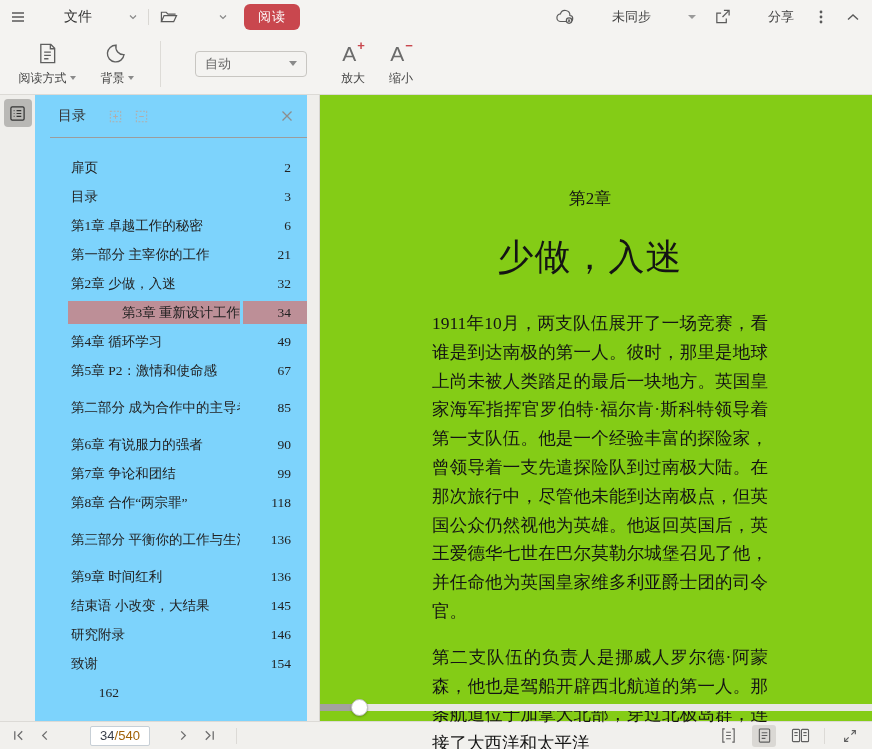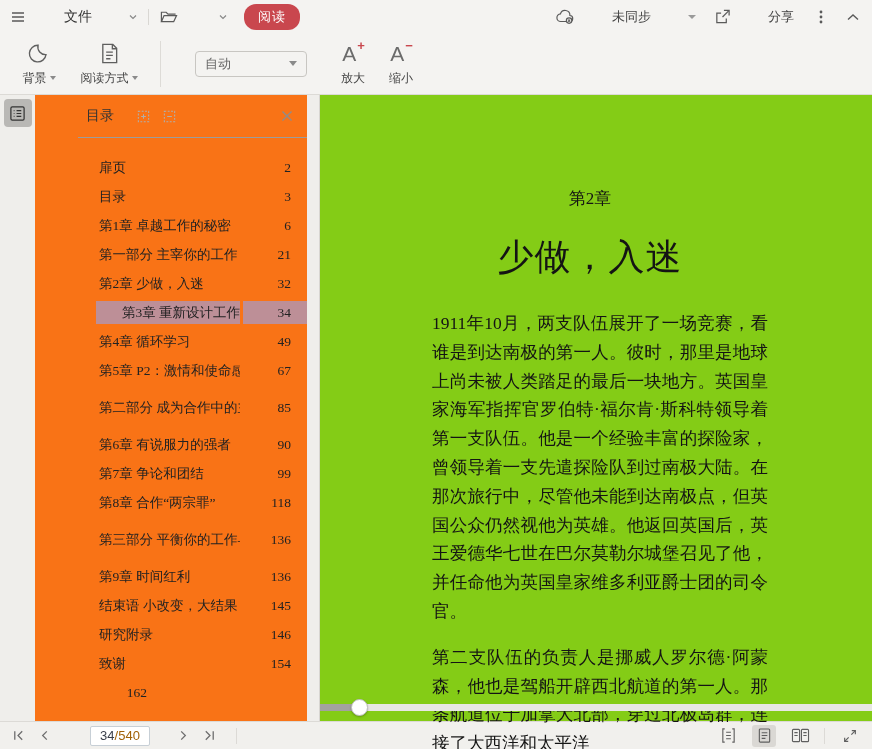--- a/index.html
+++ b/index.html
@@ -8,21 +8,21 @@
   .app { position: relative; width: 872px; height: 749px; background:#f4f3f1; }
   svg { display:block; }
 
   
   .topbar { height: 33px; display:flex; align-items:center; padding:0 12px 0 10px; }
   .tb-group { display:flex; align-items:center;gap:32px; }
   .icon { color:#5a5a5a; }
   .menu-label { font-size:14px; color:#333; margin:0 2px 0 6px; }
   .chev-sm { color:#888; margin-left:2px; }
   .vdiv { width:1px; height:16px; background:#d9d7d3; margin:0 10px; }
-  .read-pill { background:var(--accent,#c9474e); color:#fff; font-size:13px; padding:4px 14px; border-radius:12px; margin-left:16px; letter-spacing:1px; }
+  .read-pill { background:var(--accent,#c9474e); color:#fff; font-size:13px; padding:4px 14px; border-radius:6px; margin-left:16px; letter-spacing:1px; }
   .tb-right { margin-left:auto; display:flex; align-items:center; font-size:13px; color:#444; }
   .tb-right .lbl { margin:0 2px 0 5px; }
   .tiny-caret { width:0; height:0; border-left:4px solid transparent; border-right:4px solid transparent; border-top:4px solid #9a9a9a; margin-left:3px; }
   .tb-space { width:18px; }
 
   
   .ribbon { height: 62px; display:flex; align-items:center; padding-left:8px; border-bottom:1px solid #dcdad6; }
   .rb-btn { display:flex; flex-direction:column; align-items:center; width:62px; color:#444; font-size:12px; cursor:default; }
   .rb-btn .rb-icon { height:26px; display:flex; align-items:center; justify-content:center; color:#5f5f5f; }
   .rb-btn .rb-label { display:flex; align-items:center; gap:3px; margin-top:3px; }
@@ -32,21 +32,21 @@
   .zoom-select { width:112px; height:26px; border:1px solid #c8c6c2; border-radius:4px; background:#f4f3f1; display:flex; align-items:center; padding:0 9px; font-size:13px; color:#666; margin:0 22px; }
   .zoom-select .sel-caret { margin-left:auto; width:0; height:0; border-left:4px solid transparent; border-right:4px solid transparent; border-top:5px solid #8a8a8a; }
   .a-glyph { font-size:21px; color:#6b6b6b; font-family:"Liberation Sans",sans-serif; line-height:1; position:relative; }
   .a-sign { font-size:13px; color:var(--accent,#c9474e); position:relative; top:-8px; left:1px; font-weight:bold; }
 
   
   .workspace { display:flex; height:626px; }
   .leftstrip { width:35px; background:#efeeeb; padding-top:4px; display:flex; flex-direction:column; align-items:center; }
   .panel-btn { width:28px; height:28px; border-radius:4px; background:#b9b8b5; display:flex; align-items:center; justify-content:center; color:#333; }
 
-  .sidebar { width:272px; background:#f97316; display:flex; flex-direction:column;padding-left:28px; }
+  .sidebar { width:272px; background:#7dd3fc; display:flex; flex-direction:column; }
   .sb-header { height:42px; display:flex; align-items:center; padding:0 13px 0 23px; }
   .sb-title { font-size:14px; color:#333; }
   .sb-hicon { color:#b0afac; margin-left:22px; }
   .sb-hicon.second { margin-left:11px; }
   .sb-close { margin-left:auto; color:#8d8d8d; }
   .sb-sep { height:1px; background:#9c9c9c; margin-left:15px; }
   .toc { flex:1; padding-top:15px; overflow:hidden; font-family:"Liberation Serif","DejaVu Serif",serif; }
   .toc-row { display:flex; align-items:center; height:29px; padding-left:33px; font-size:13.5px; color:#222; }
   .toc-row.gap { margin-top:8px; }
   .toc-lbl { flex:1; height:23px; line-height:23px; padding-left:3px; white-space:nowrap; overflow:hidden; }
@@ -148,41 +148,41 @@
       <span class="tb-space"></span>
       <span class="icon">
         <svg width="14" height="10" viewBox="0 0 14 10" fill="none" stroke="currentColor" stroke-width="1.4">
             <path d="M2 7.5L7 3l5 4.5"></path>
           </svg>
       </span>
     </div>
   </div>
 
   <div class="ribbon">
-    <div class="rb-btn">
-      <span class="rb-icon">
-        <svg width="23" height="23" viewBox="0 0 24 24" fill="none" stroke="currentColor" stroke-width="1.4">
-            <path d="M18.8 13.2A8 8 0 0 1 10.5 3.4 8.7 8.7 0 1 0 18.8 13.2z"></path>
-          </svg>
-      </span>
-      <span class="rb-label">
-          <span>背景</span>
-          <span class="rb-caret"></span>
-        </span>
-    </div>
     <div class="rb-btn wide">
       <span class="rb-icon">
         <svg width="21" height="23" viewBox="0 0 22 24" fill="none" stroke="currentColor" stroke-width="1.4">
             <path d="M4 2.5h10.5l4 4v15H4z"></path>
             <path d="M14 2.5v4.5h4.5"></path>
             <path d="M7.5 10.5h7M7.5 14h7M7.5 17.5h4.5"></path>
           </svg>
       </span>
       <span class="rb-label">
           <span>阅读方式</span>
+          <span class="rb-caret"></span>
+        </span>
+    </div>
+    <div class="rb-btn">
+      <span class="rb-icon">
+        <svg width="23" height="23" viewBox="0 0 24 24" fill="none" stroke="currentColor" stroke-width="1.4">
+            <path d="M18.8 13.2A8 8 0 0 1 10.5 3.4 8.7 8.7 0 1 0 18.8 13.2z"></path>
+          </svg>
+      </span>
+      <span class="rb-label">
+          <span>背景</span>
           <span class="rb-caret"></span>
         </span>
     </div>
     <div class="rb-div"></div>
     <div class="zoom-select">
       <span>自动</span>
       <span class="sel-caret"></span>
     </div>
     <div class="rb-btn" style="width:48px;">
       <span class="rb-icon">

